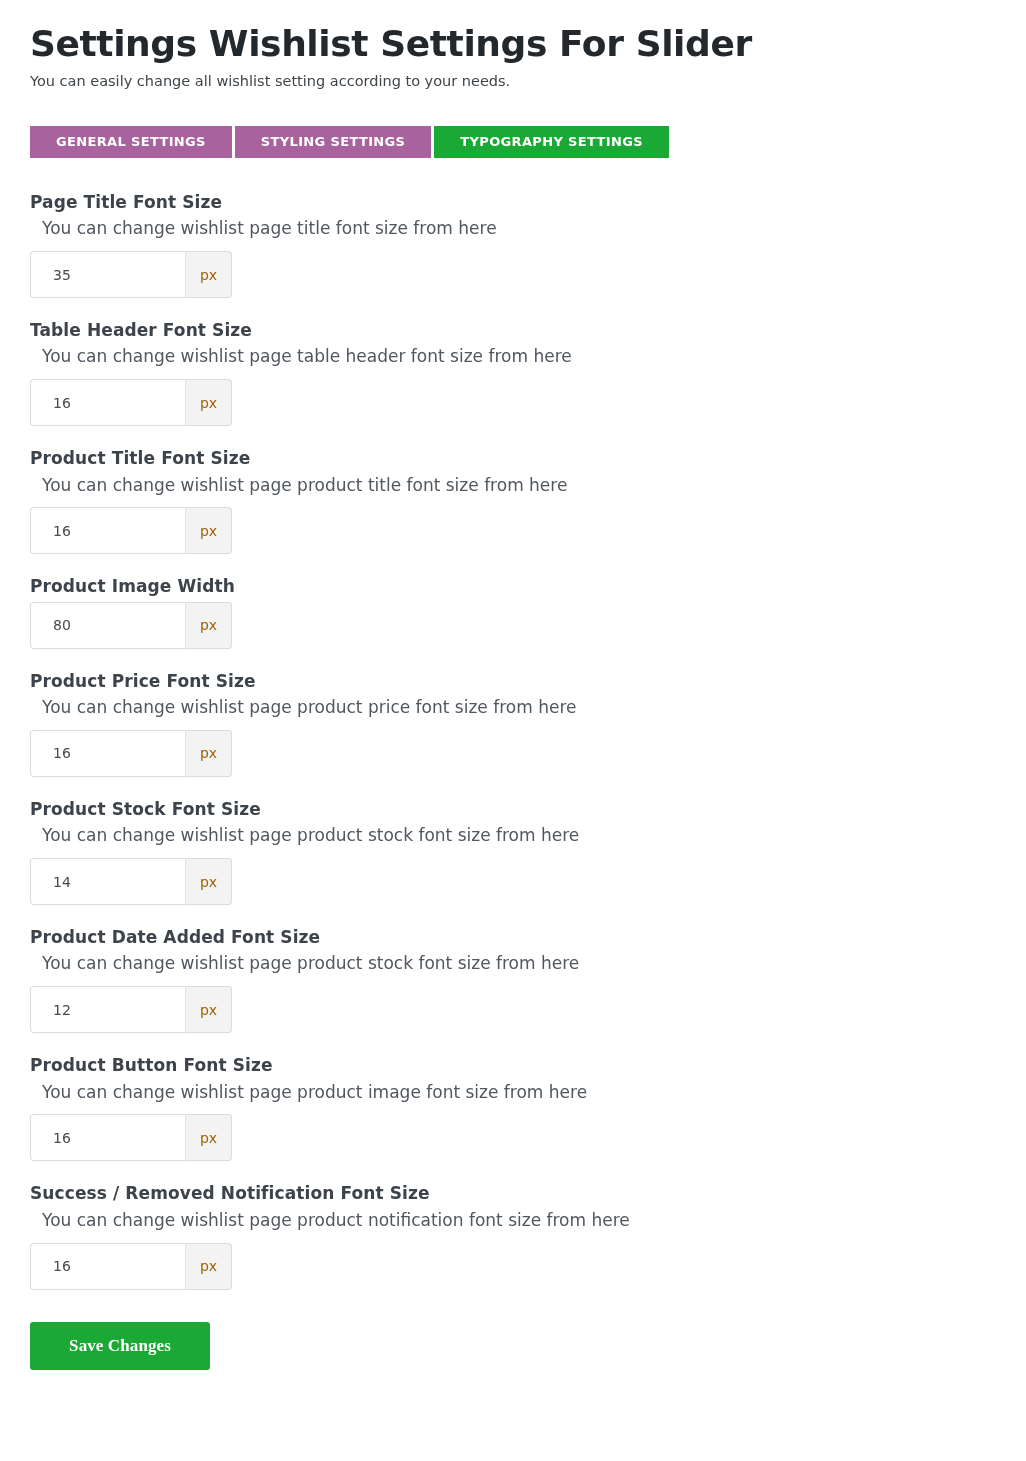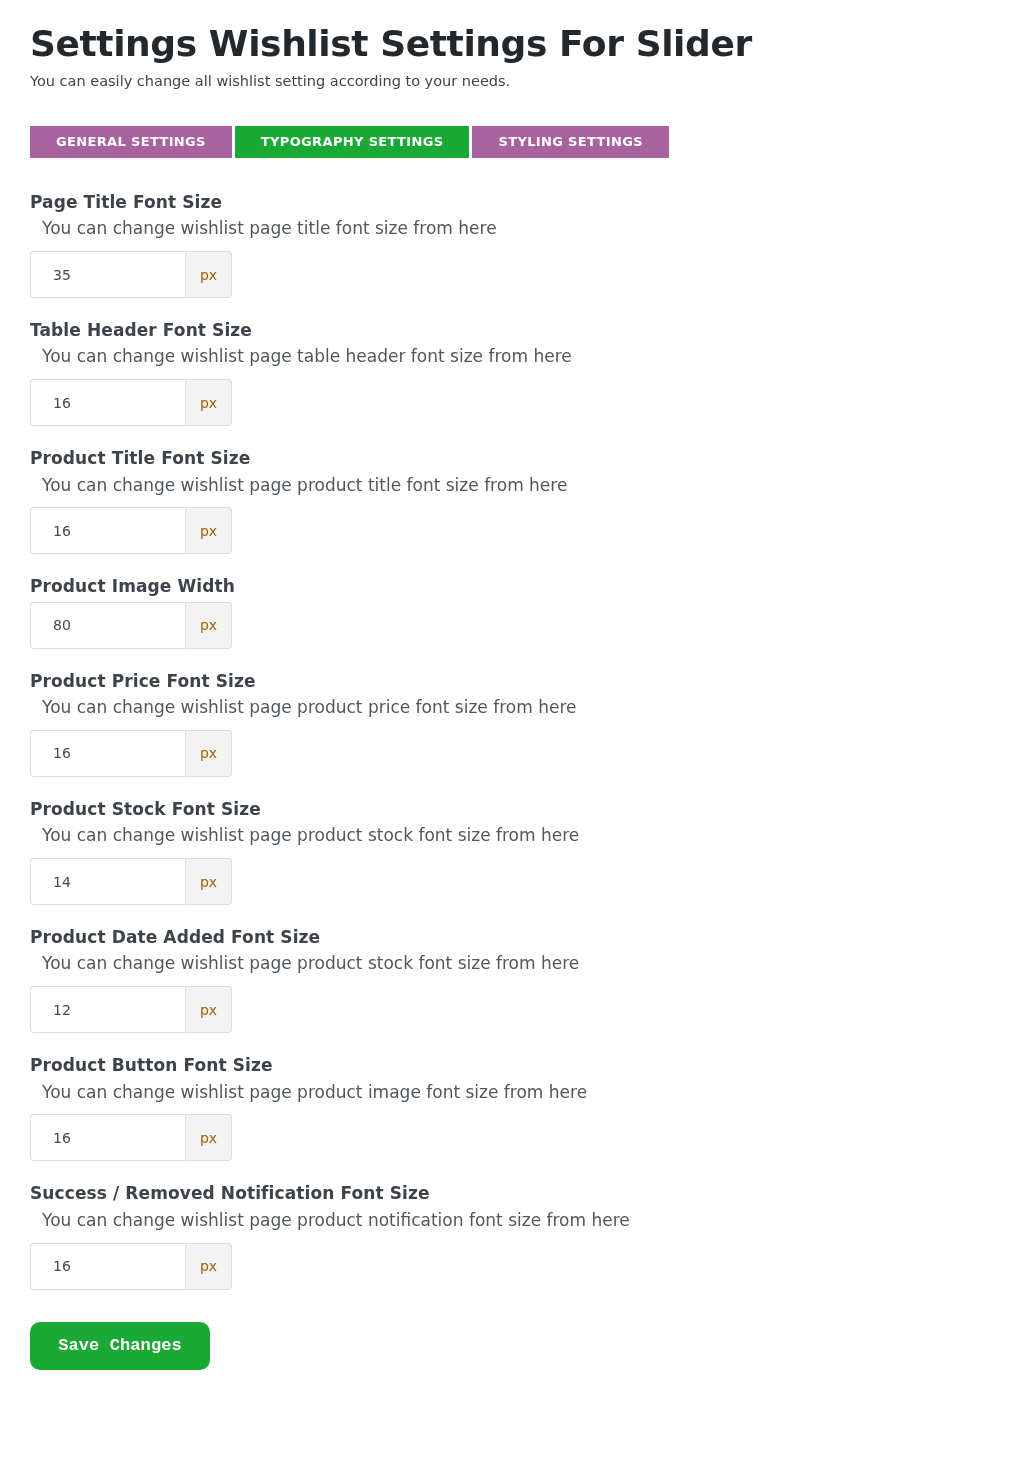--- a/index.html
+++ b/index.html
@@ -129,44 +129,44 @@
     margin-top: 32px;
   }
   .save-button {
     display: inline-flex;
     align-items: center;
     justify-content: center;
     height: 48px;
     padding: 12px 24px;
     min-width: 180px;
     border: 0;
-    border-radius: 10px;
+    border-radius: 3px;
     background: #1aa934;
     color: #ffffff;
-    font-family: Liberation Mono, monospace;
+    font-family: Liberation Serif, serif;
     font-size: 17px;
     font-weight: 700;
     letter-spacing: 0.1px;
     cursor: pointer;
     outline: none;
   }
 </style>
 </head>
 <body>
 
 <div class="page">
 
   <h1 class="page-title">Settings Wishlist Settings For Slider</h1>
 
   <p class="page-subtitle">You can easily change all wishlist setting according to your needs.</p>
 
   <div class="tabs">
       <button class="tab">GENERAL SETTINGS</button>
+      <button class="tab">STYLING SETTINGS</button>
       <button class="tab is-active">TYPOGRAPHY SETTINGS</button>
-      <button class="tab">STYLING SETTINGS</button>
     </div>
 
   <div class="settings-list">
       <div class="setting">
         <div class="setting-title">Page Title Font Size</div>
         <div class="setting-desc">You can change wishlist page title font size from here</div>
         <div class="input-group">
           <input type="text" value="35" style="">
           <span class="input-addon">px</span>
         </div>

